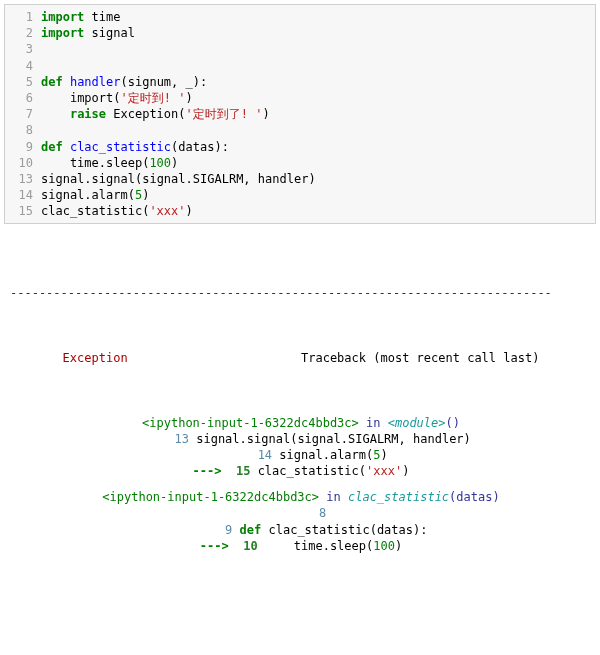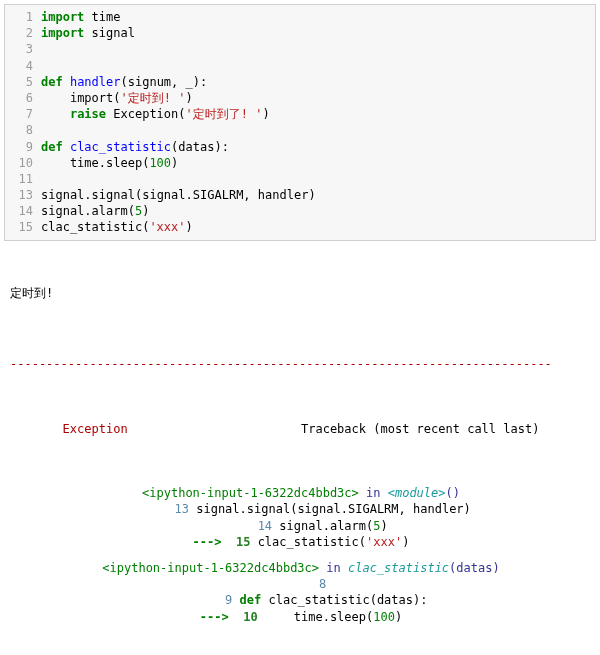--- a/index.html
+++ b/index.html
@@ -86,28 +86,26 @@
       <div class="code-line"><span class="gutter">1</span><span class="src"><span class="kw">import</span><span class="nm"> time</span></span></div>
       <div class="code-line"><span class="gutter">2</span><span class="src"><span class="kw">import</span><span class="nm"> signal</span></span></div>
       <div class="code-line"><span class="gutter">3</span><span class="src"></span></div>
       <div class="code-line"><span class="gutter">4</span><span class="src"></span></div>
       <div class="code-line"><span class="gutter">5</span><span class="src"><span class="kw">def</span><span class="nm"> </span><span class="fn">handler</span><span class="pn">(</span><span class="arg">signum</span><span class="pn">, </span><span class="arg">_</span><span class="pn">):</span></span></div>
       <div class="code-line"><span class="gutter">6</span><span class="src"><span class="nm">    </span><span class="nm">import</span><span class="pn">(</span><span class="str">'定时到! '</span><span class="pn">)</span></span></div>
       <div class="code-line"><span class="gutter">7</span><span class="src"><span class="nm">    </span><span class="kw">raise</span><span class="nm"> Exception</span><span class="pn">(</span><span class="str">'定时到了! '</span><span class="pn">)</span></span></div>
       <div class="code-line"><span class="gutter">8</span><span class="src"></span></div>
       <div class="code-line"><span class="gutter">9</span><span class="src"><span class="kw">def</span><span class="nm"> </span><span class="fn">clac_statistic</span><span class="pn">(</span><span class="arg">datas</span><span class="pn">):</span></span></div>
       <div class="code-line"><span class="gutter">10</span><span class="src"><span class="nm">    time</span><span class="pn">.</span><span class="nm">sleep</span><span class="pn">(</span><span class="num">100</span><span class="pn">)</span></span></div>
-      <div class="code-line"><span class="gutter">11</span><span class="src"></span></div>
       <div class="code-line"><span class="gutter">13</span><span class="src"><span class="nm">signal</span><span class="pn">.</span><span class="nm">signal</span><span class="pn">(</span><span class="nm">signal</span><span class="pn">.</span><span class="nm">SIGALRM</span><span class="pn">, </span><span class="nm">handler</span><span class="pn">)</span></span></div>
       <div class="code-line"><span class="gutter">14</span><span class="src"><span class="nm">signal</span><span class="pn">.</span><span class="nm">alarm</span><span class="pn">(</span><span class="num">5</span><span class="pn">)</span></span></div>
       <div class="code-line"><span class="gutter">15</span><span class="src"><span class="nm">clac_statistic</span><span class="pn">(</span><span class="str">'xxx'</span><span class="pn">)</span></span></div>
     </div>
 
   <div class="output">
-    <div class="stdout">定时到! </div>
 
     <div class="hr-dash">---------------------------------------------------------------------------</div>
 
     <div class="tb-line"><span class="err-name">Exception</span><span id="tb-right-host">                        Traceback (most recent call last)</span></div>
 
     <div id="tb-frames"><div class="tb-line tb-frame-loc"><span class="filelink">&lt;ipython-input-1-6322dc4bbd3c&gt;</span><span class="in"> in </span><span class="cyan-fn">&lt;module&gt;</span><span class="in">()</span></div><div class="tb-line"><span><span>      </span><span class="lnno-plain">13</span></span><span> </span><span class="nm">signal</span><span class="pn">.</span><span class="nm">signal</span><span class="pn">(</span><span class="nm">signal</span><span class="pn">.</span><span class="nm">SIGALRM</span><span class="pn">, </span><span class="nm">handler</span><span class="pn">)</span></div><div class="tb-line"><span><span>      </span><span class="lnno-plain">14</span></span><span> </span><span class="nm">signal</span><span class="pn">.</span><span class="nm">alarm</span><span class="pn">(</span><span class="py-num">5</span><span class="pn">)</span></div><div class="tb-line"><span><span class="arrow">---&gt; </span><span> </span><span class="lnno">15</span></span><span> </span><span class="nm">clac_statistic</span><span class="pn">(</span><span class="py-str">'xxx'</span><span class="pn">)</span></div><div class="section-gap"></div><div class="tb-line tb-frame-loc"><span class="filelink">&lt;ipython-input-1-6322dc4bbd3c&gt;</span><span class="in"> in </span><span class="cyan-fn">clac_statistic</span><span class="in">(datas)</span></div><div class="tb-line"><span><span>       </span><span class="lnno-plain">8</span></span><span> </span></div><div class="tb-line"><span><span>       </span><span class="lnno-plain">9</span></span><span> </span><span class="py-kw">def</span><span class="nm"> clac_statistic</span><span class="pn">(</span><span class="nm">datas</span><span class="pn">):</span></div><div class="tb-line"><span><span class="arrow">---&gt; </span><span> </span><span class="lnno">10</span></span><span> </span><span class="nm">    time</span><span class="pn">.</span><span class="nm">sleep</span><span class="pn">(</span><span class="py-num">100</span><span class="pn">)</span></div></div>
 
     
     
   </div>

